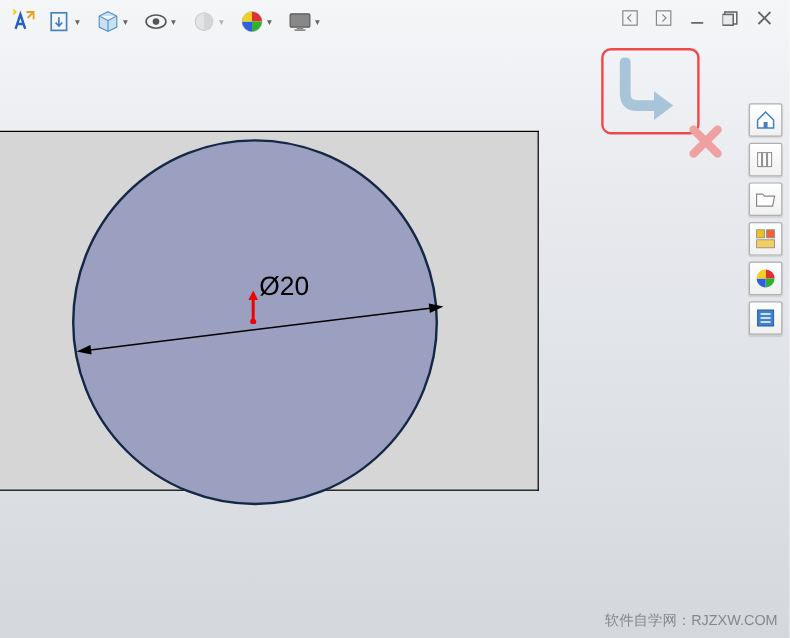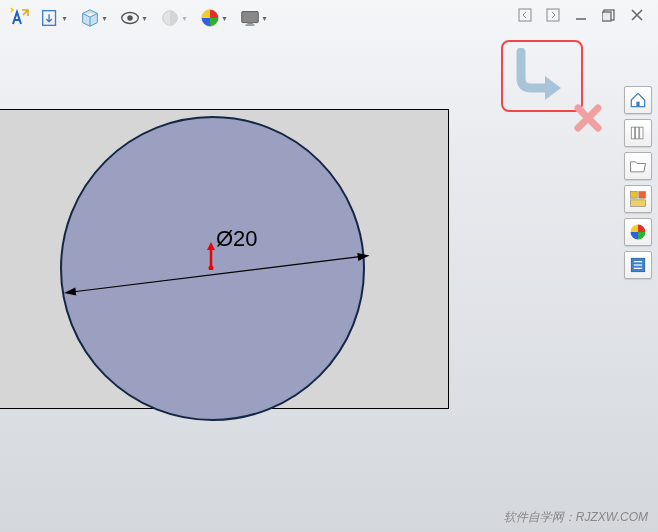--- a/index.html
+++ b/index.html
@@ -123,21 +123,20 @@
       position: absolute;
       left: 202px;
       top: 132px;
     }
     .watermark {
       position: absolute;
       bottom: 6px;
       right: 10px;
       font-size: 12px;
       color: #888;
-      font-style: italic;
     }
   </style>
 </head>
 <body>
 
 <div class="toolbar">
   <div class="toolbar-btn">
     <svg width="24" height="24" viewBox="0 0 24 24">
       <path d="M4 18 L8 6 L12 18 M5.5 14 L10.5 14" stroke="#2060c0" stroke-width="2" fill="none"></path>
       <path d="M13 4 L19 4 L19 10 M19 4 L14 9" stroke="#e8a020" stroke-width="1.5" fill="none"></path>

